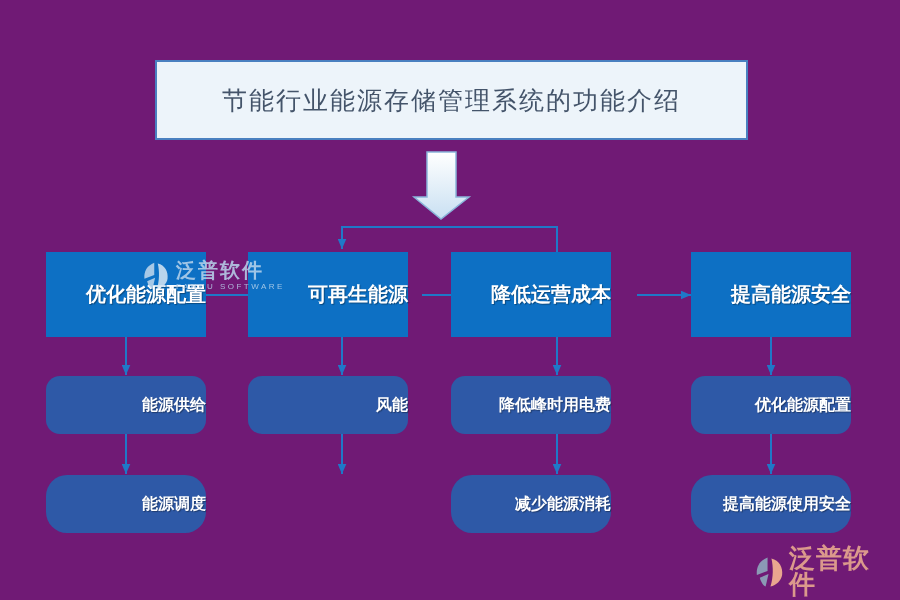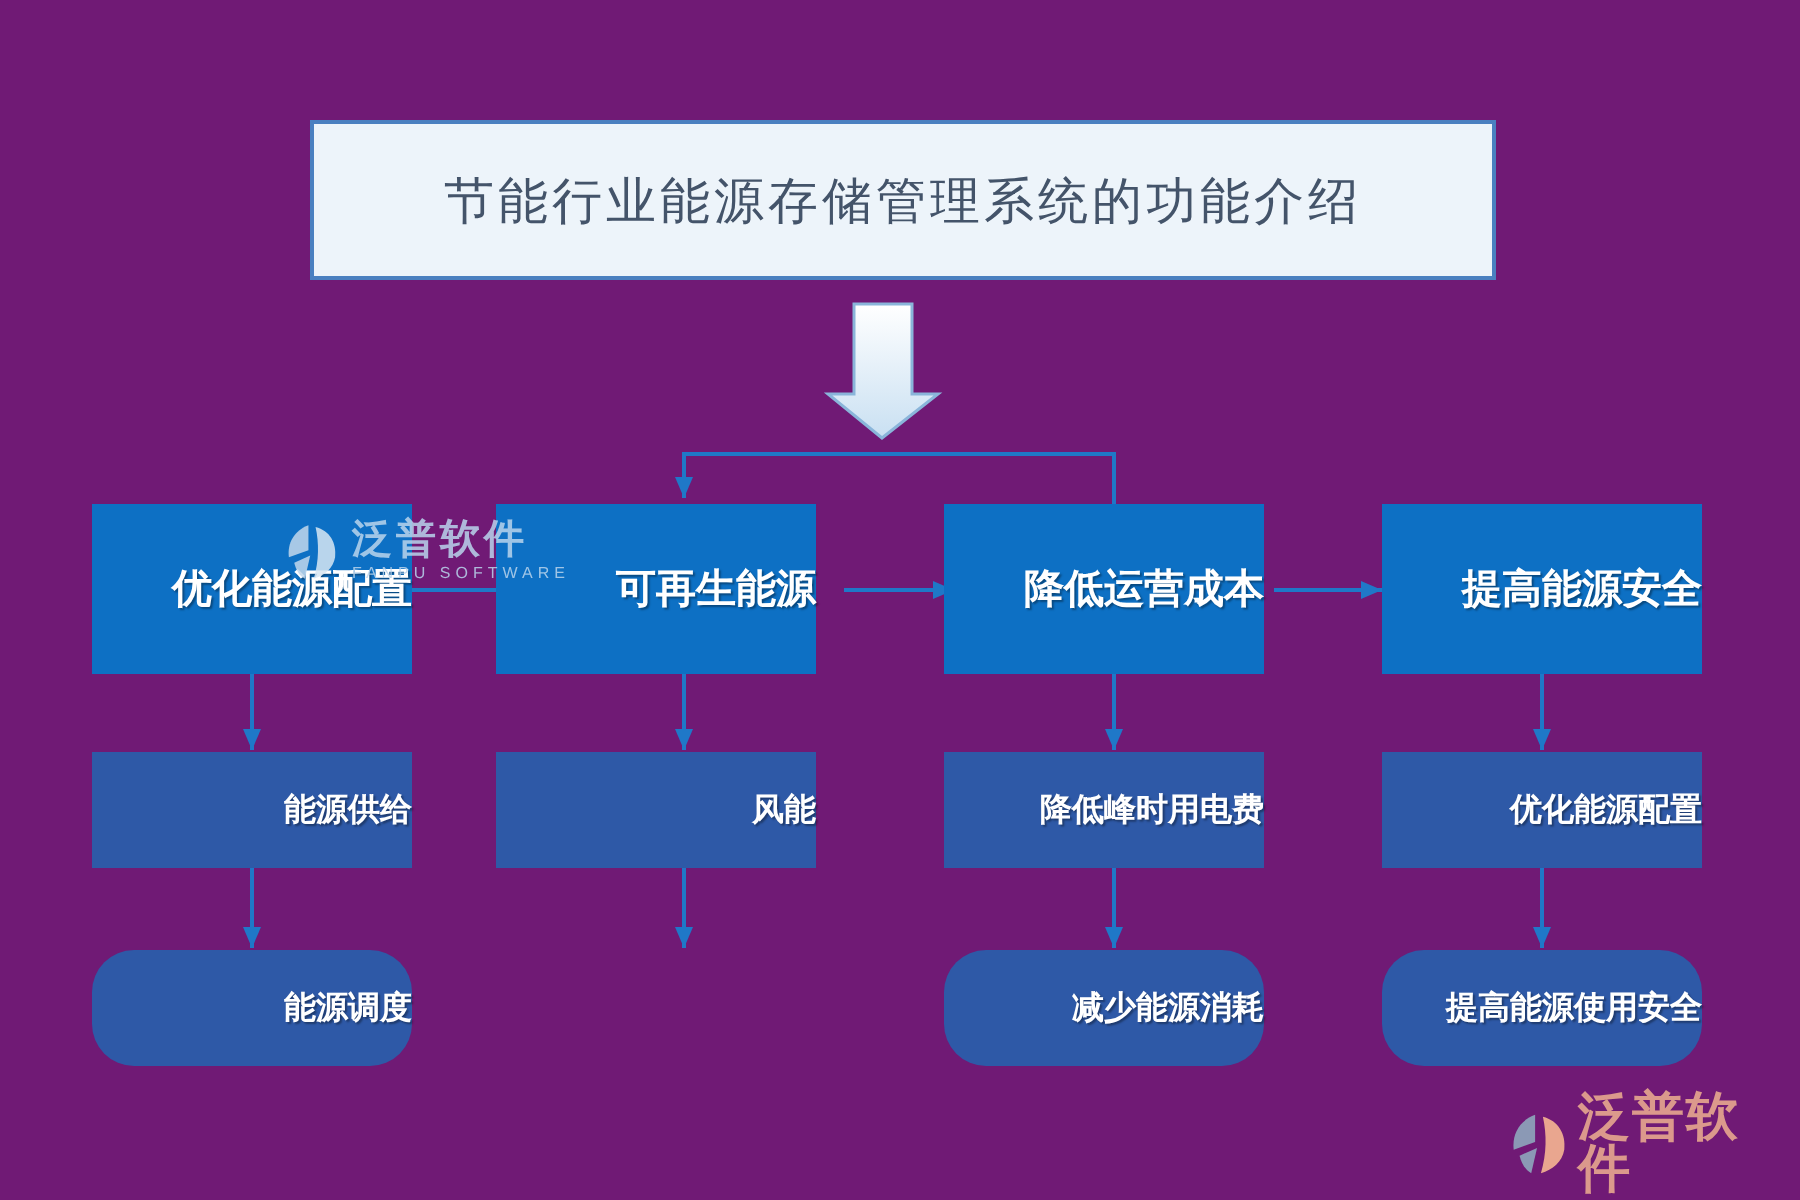--- a/index.html
+++ b/index.html
@@ -33,23 +33,23 @@
   .connector{stroke:var(--connector,#1f78c8);stroke-width:2;fill:none;}
   .ah-fill{fill:var(--connector,#1f78c8);}
   
   .node{
     position:absolute;width:160px;z-index:2;
     display:flex;align-items:center;justify-content:flex-end;
     color:#ffffff;font-weight:bold;text-align:center;
     text-shadow:1px 1px 1px rgba(0,0,0,0.35);
   }
   .row-main{top:252px;height:85px;font-size:20px;background:var(--main-node,#0d70c4);}
-  .row-sub1{top:376px;height:58px;font-size:16px;background:var(--sub-node,#2e59a7);}
+  .row-sub1{top:376px;height:58px;font-size:16px;background:var(--sub-node,#2e59a7);border-radius:14px;}
   .row-sub2{top:475px;height:58px;font-size:16px;background:var(--sub-node,#2e59a7);border-radius:21px;}
-  .colA{left:46px;}.colB{left:248px;}.colC{left:472px;}.colD{left:691px;}
+  .colA{left:46px;}.colB{left:248px;}.colC{left:451px;}.colD{left:691px;}
   
   .wm-center{
     position:absolute;left:140px;top:260px;z-index:3;
     display:flex;align-items:flex-start;gap:4px;opacity:0.85;pointer-events:none;
   }
   .wm-center .wm-txt{display:flex;flex-direction:column;line-height:1;}
   .wm-center .brand{
     font-family:"Liberation Serif",serif;font-size:20px;letter-spacing:2px;
     color:#b9d4ec;font-weight:bold;
   }

